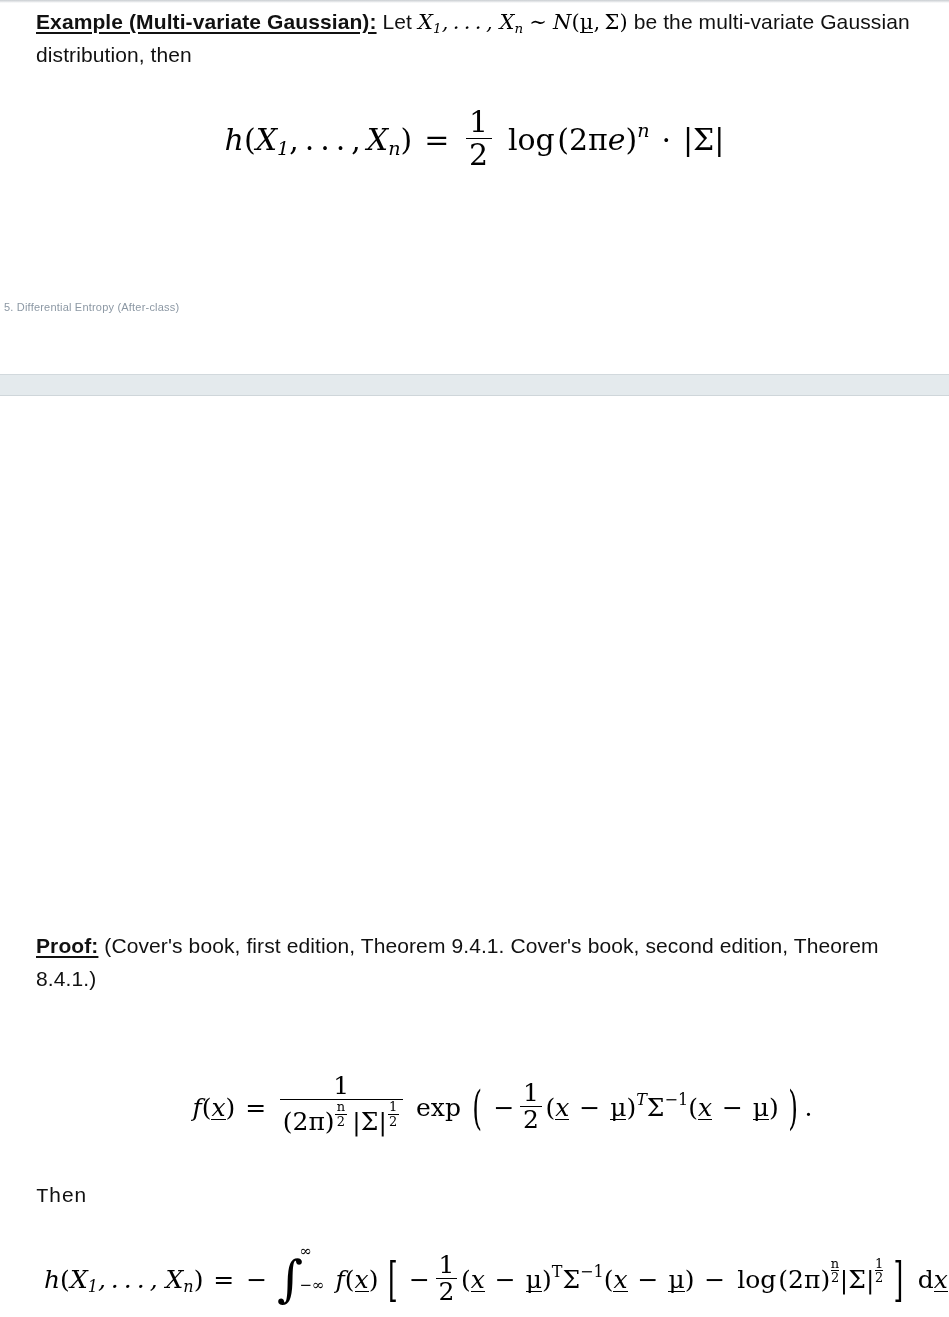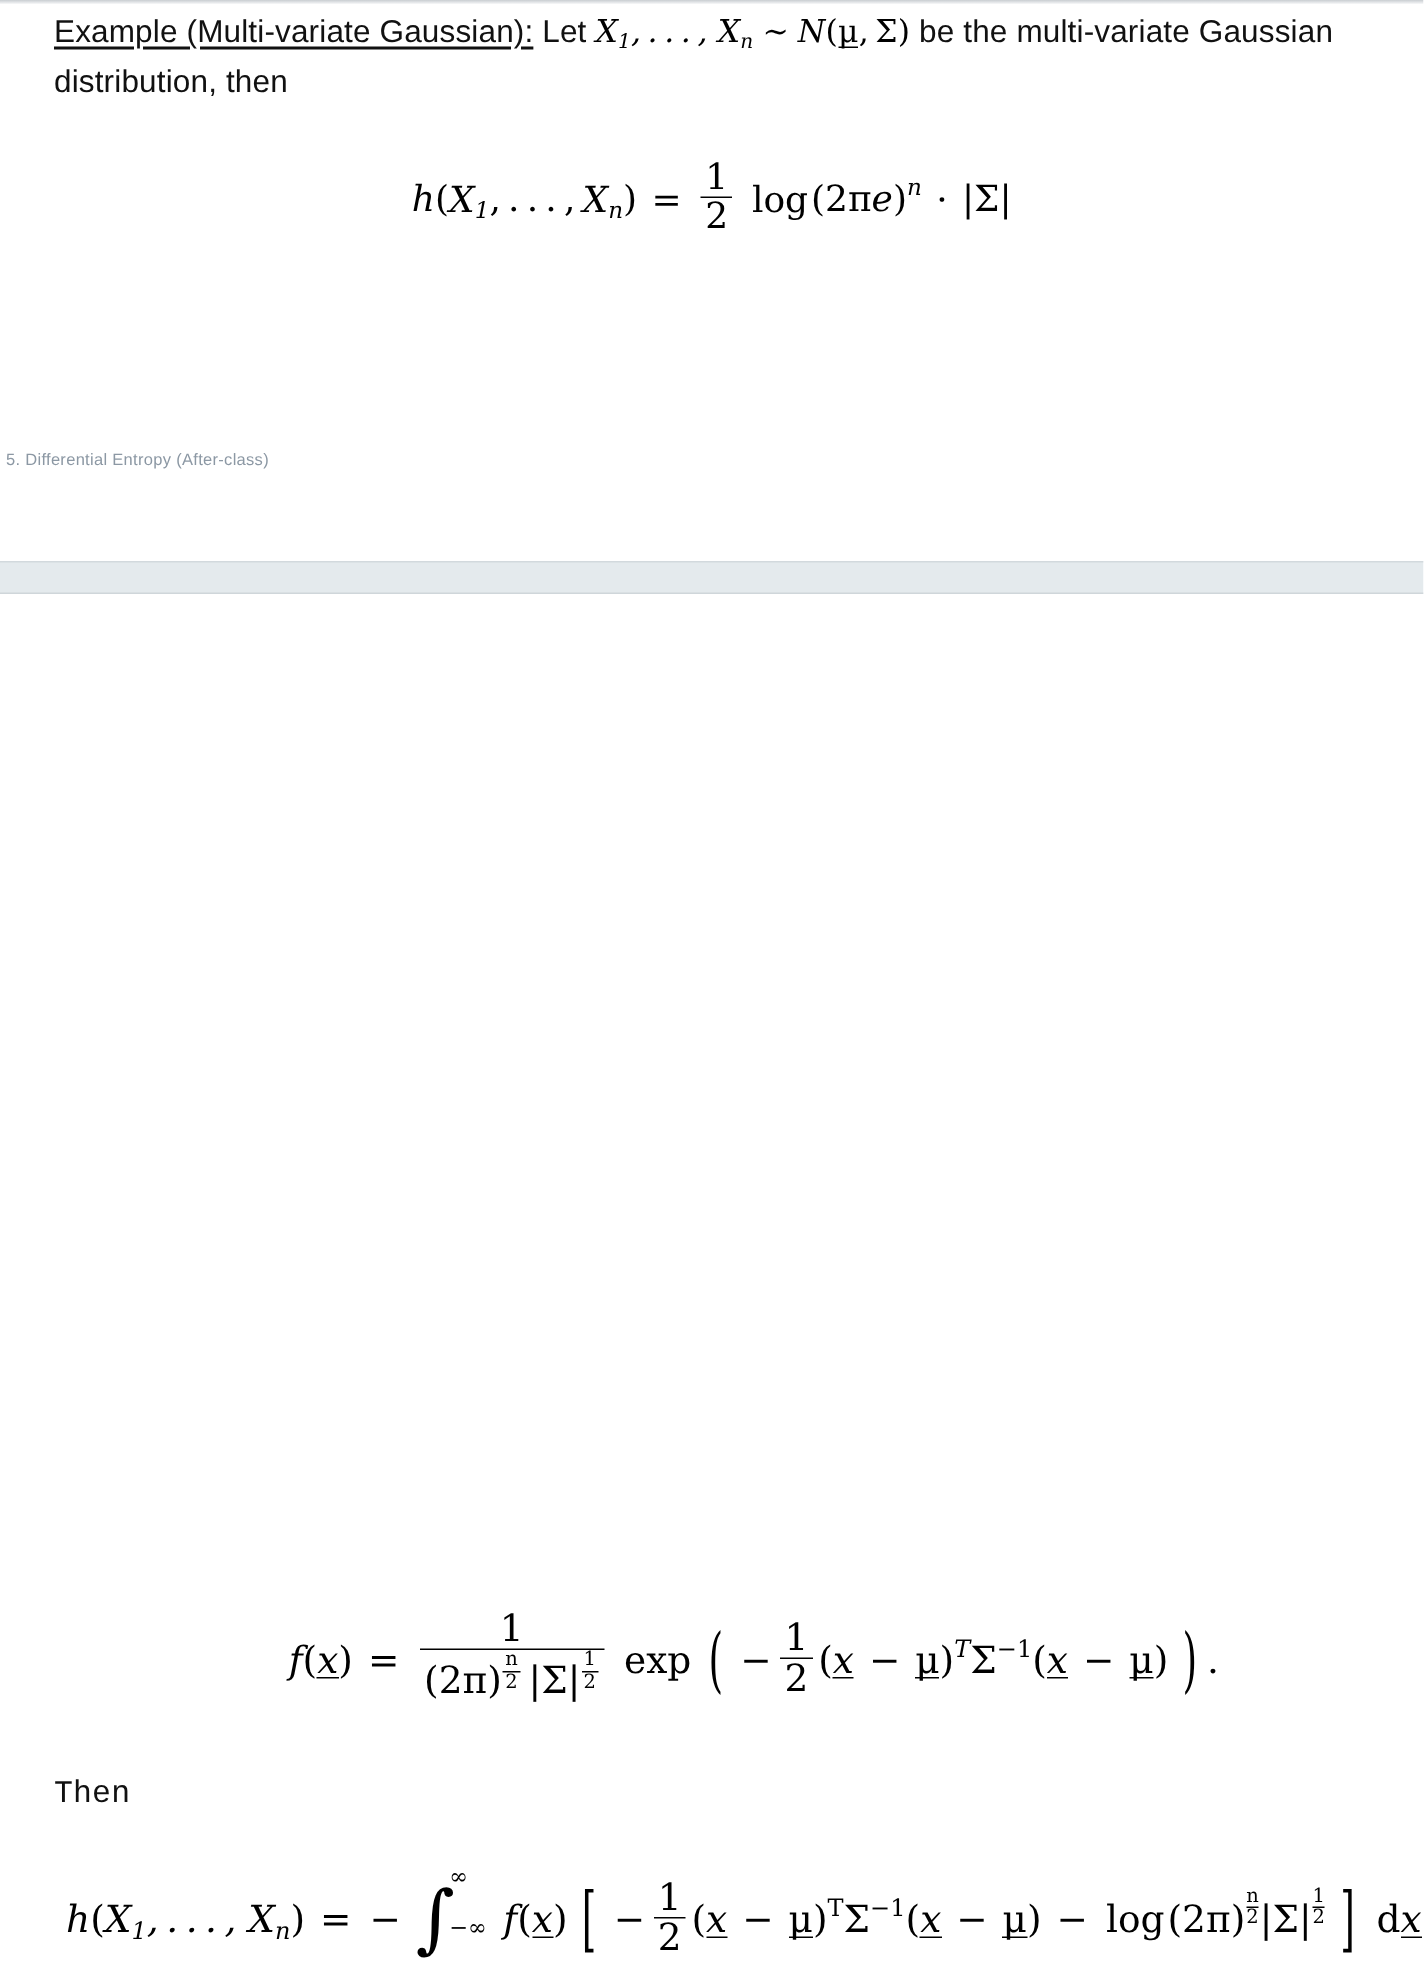--- a/index.html
+++ b/index.html
@@ -45,21 +45,21 @@
   }
 
   .para {
     font-size: 21px;
     line-height: 1.55;
     color: #111;
     letter-spacing: 0.1px;
   }
 
   .lead {
-    font-weight: normal;
+    font-weight: bold;
     text-decoration: underline;
     text-underline-offset: 3px;
   }
 
   
   .math {
     font-family: "DejaVu Serif", "Liberation Serif", serif;
     color: #000;
     line-height: 1;
     white-space: nowrap;
@@ -131,21 +131,21 @@
     margin-right: 0.2em;
   }
   .limits .top { display: block; margin-bottom: 1.15em; }
   .limits .bot { display: block; }
   .op { font-style: normal; margin: 0 0.08em; }
 
   
   .blk { position: absolute; }
 
   #intro-line  { left: 36px; top: 6px;  width: 890px; }
-  #eq-main     { left: 0;    top: 106px; width: 949px; text-align: center; font-size: 24px; }
+  #eq-main     { left: 0;    top: 106px; width: 949px; text-align: center; font-size: 30px; }
   #where-line  { left: 36px; top: 193px; width: 890px; }
 
   .footnote {
     position: absolute;
     left: 4px;
     top: 301px;
     font-size: 11px;
     color: #8c98a4;
     font-family: "Liberation Sans", sans-serif;
     letter-spacing: 0.2px;
@@ -179,20 +179,23 @@
   </div>
 
 
   <div class="footnote">5. Differential Entropy (After-class)</div>
 </div>
 
 <div class="band"></div>
 
 <div class="slide slide-b">
 
+  <div class="blk para" id="proof-line">
+    <span class="lead">Proof:</span><span> (Cover's book, first edition, Theorem 9.4.1. Cover's book, second edition, Theorem 8.4.1.)</span>
+  </div>
 
 
   <div class="blk math" id="eq-pdf">
     <span class="mi">f</span><span class="mup">(</span><span class="mi uline">x</span><span class="mup">)</span>
     <span class="op">=</span>
     <span class="frac" style="vertical-align:-0.55em;">
       <span class="num mup">1</span>
       <span class="den mup">(2<span class="mgr">π</span>)<span class="sfrac" style="vertical-align:0.35em;"><span class="num">n</span><span class="den">2</span></span> |<span class="mgr">Σ</span>|<span class="sfrac" style="vertical-align:0.35em;"><span class="num">1</span><span class="den">2</span></span></span>
     </span>
     <span class="op">exp</span>

